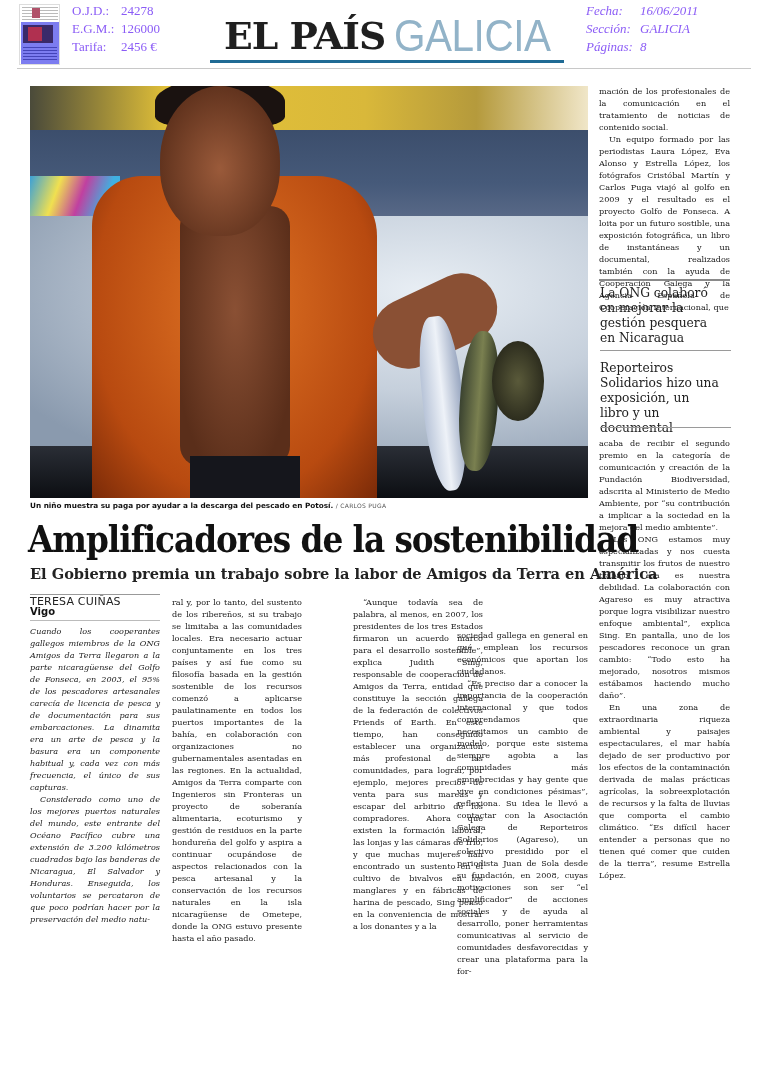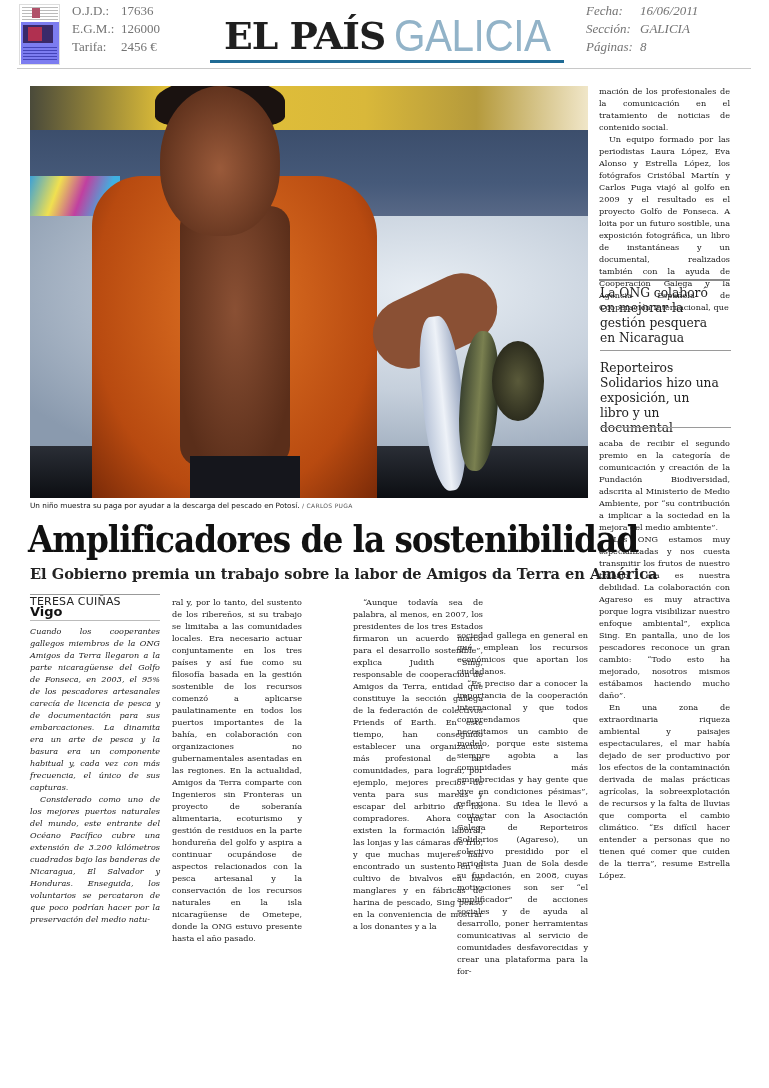--- a/index.html
+++ b/index.html
@@ -9,21 +9,21 @@
     
     .hdr { position: absolute; left: 0; top: 0; width: 769px; height: 70px; }
     .thumb { position: absolute; left: 19px; top: 4px; width: 41px; height: 61px; background: #fff; border: 1px solid #ddd; overflow: hidden; }
     .thumb .t-top { position: absolute; left: 2px; top: 2px; width: 36px; height: 14px; background: repeating-linear-gradient(#bbb 0 1px, #fff 1px 3px); }
     .thumb .t-pic { position: absolute; left: 12px; top: 3px; width: 8px; height: 10px; background: #b0526a; }
     .thumb .t-blue { position: absolute; left: 1px; top: 17px; width: 38px; height: 42px; background: #7c7cf0; }
     .thumb .t-img { position: absolute; left: 3px; top: 20px; width: 30px; height: 18px; background: #3a2a6a; }
     .thumb .t-red { position: absolute; left: 8px; top: 22px; width: 14px; height: 14px; background: #b03050; }
     .thumb .t-lines { position: absolute; left: 3px; top: 42px; width: 34px; height: 15px; background: repeating-linear-gradient(#4444b8 0 1px, transparent 1px 3px); }
 
-    .meta { position: absolute; font-size: 13px; line-height: 18px; color: #737373; }
+    .meta { position: absolute; font-size: 13px; line-height: 18px; color: #8b5cf6; }
     .meta.left { left: 72px; top: 2px; }
     .meta.right { left: 586px; top: 2px; font-style: italic; }
     .meta .row { display: flex; white-space: nowrap; }
     .meta.left .k { width: 49px; }
     .meta.right .k { width: 54px; }
 
     .logo { position: absolute; left: 210px; top: 12px; width: 354px; height: 52px; }
     .logo .elpais { position: absolute; left: 14px; top: 4px; font-family: "DejaVu Serif", serif; font-weight: bold; font-size: 37px; letter-spacing: -1px; color: #1f1f1f; line-height: 40px; transform: scaleX(1.02); transform-origin: left; }
     .logo .galicia { position: absolute; left: 184px; top: 2px; font-family: "Liberation Sans", sans-serif; font-size: 44px; line-height: 44px; color: #92b3c8; letter-spacing: -0.5px; transform: scaleX(0.92); transform-origin: left; }
     .logo .bar { position: absolute; left: 0; top: 48px; width: 354px; height: 3px; background: #1f6a94; }
@@ -40,32 +40,32 @@
     .photo .torso { position: absolute; left: 150px; top: 120px; width: 110px; height: 260px; background: radial-gradient(ellipse at 50% 40%, #8a5034, #5a2e1a 80%); border-radius: 20px; }
     .photo .head { position: absolute; left: 130px; top: 0px; width: 120px; height: 150px; background: radial-gradient(ellipse at 50% 55%, #9a5a3a, #5a2e1a 80%); border-radius: 50% 50% 45% 45%; }
     .photo .hair { position: absolute; left: 125px; top: -8px; width: 130px; height: 48px; background: #1a1210; border-radius: 50% 50% 20% 20%; }
     .photo .pants { position: absolute; left: 160px; top: 370px; width: 110px; height: 42px; background: #15161c; }
     .photo .arm { position: absolute; left: 340px; top: 200px; width: 130px; height: 70px; background: #8a5034; border-radius: 40px; transform: rotate(-25deg); }
     .photo .fish1 { position: absolute; left: 393px; top: 230px; width: 40px; height: 175px; background: linear-gradient(90deg, #b8c4d8, #eef2f8, #98a6c0); border-radius: 40% 40% 45% 45%; transform: rotate(-6deg); }
     .photo .fish2 { position: absolute; left: 430px; top: 245px; width: 38px; height: 140px; background: linear-gradient(90deg, #3a4230, #7a8050, #2a3020); border-radius: 45%; transform: rotate(4deg); }
     .photo .fish3 { position: absolute; left: 462px; top: 255px; width: 52px; height: 80px; background: radial-gradient(#5a5a3a, #1a1a12); border-radius: 50%; }
 
     .caption { position: absolute; left: 30px; top: 501px; font-family: "DejaVu Sans", sans-serif; font-size: 7.3px; line-height: 10px; white-space: nowrap; }
-    .caption .cap-text { font-weight: normal; color: #111; }
+    .caption .cap-text { font-weight: bold; color: #111; }
     .caption .cap-credit { color: #555; font-size: 6px; letter-spacing: 0.3px; }
 
     
     .headline { position: absolute; left: 28px; top: 514px; font-family: "DejaVu Serif", serif; font-weight: bold; font-size: 37px; line-height: 50px; color: #111; white-space: nowrap; letter-spacing: -1.2px; transform: scaleX(0.886); transform-origin: left; }
     .subhead { position: absolute; left: 30px; top: 564px; font-family: "DejaVu Serif", serif; font-size: 15.5px; line-height: 20px; color: #222; white-space: nowrap; transform: scaleX(0.94); transform-origin: left; }
 
     
     .byline { position: absolute; left: 30px; top: 594px; width: 130px; font-family: "DejaVu Sans", sans-serif; }
     .byline .rule { height: 1px; background: #999; margin-bottom: 2px; }
     .byline .author { font-size: 11px; line-height: 10px; color: #222; letter-spacing: 0.2px; }
-    .byline .place { font-size: 13px; line-height: 10px; font-weight: bold; color: #111; }
+    .byline .place { font-size: 10px; line-height: 10px; font-weight: bold; color: #111; }
     .byline .rule2 { height: 1px; background: #bbb; margin-top: 3px; }
 
     .col { position: absolute; font-family: "DejaVu Serif", serif; font-size: 8.1px; line-height: 12px; color: #1a1a1a; text-align: justify; hyphens: auto; }
     .col p { text-indent: 0; }
     .col p + p { text-indent: 10px; }
     .col p.ind { text-indent: 10px; }
 
     .c1 { left: 30px; top: 625px; width: 130px; font-style: italic; }
     .c2 { left: 172px; top: 596px; width: 130px; }
     .c3 { left: 315px; top: 596px; width: 130px; margin-left: 38px; }
@@ -87,21 +87,21 @@
     <div class="t-pic"></div>
     <div class="t-blue"></div>
     <div class="t-img"></div>
     <div class="t-red"></div>
     <div class="t-lines"></div>
   </div>
 
   <div class="meta left">
     <div class="row">
       <span class="k">O.J.D.:</span>
-      <span>17636</span>
+      <span>24278</span>
     </div>
     <div class="row">
       <span class="k">E.G.M.:</span>
       <span>126000</span>
     </div>
     <div class="row">
       <span class="k">Tarifa:</span>
       <span>2456 €</span>
     </div>
   </div>

